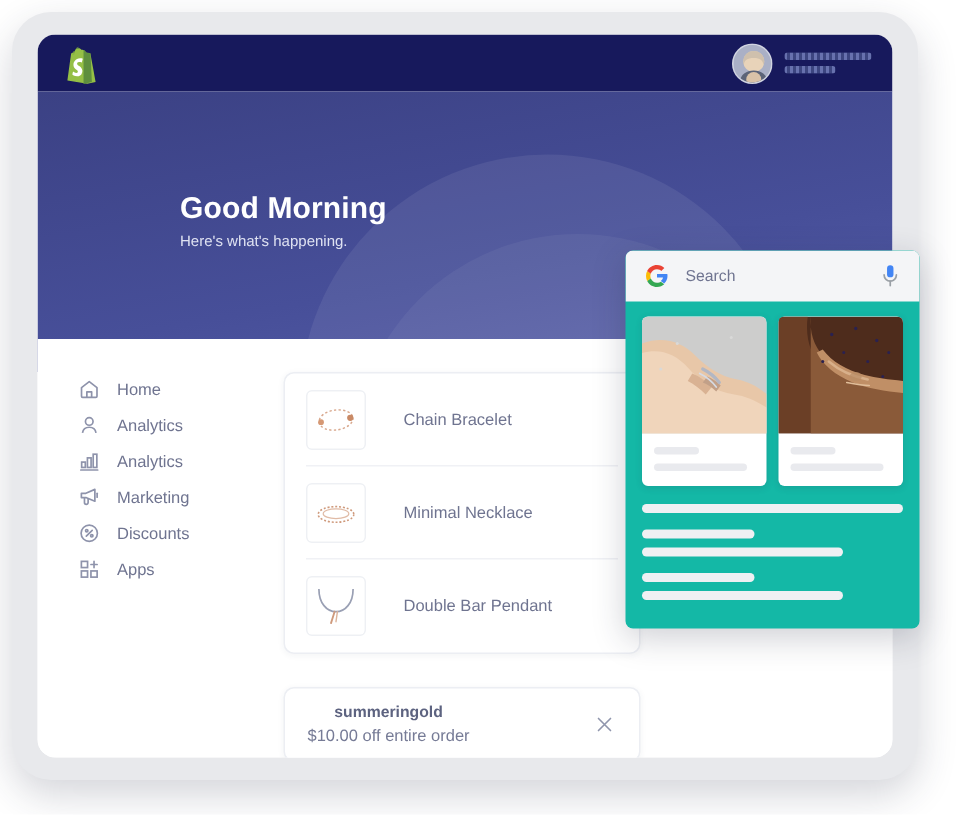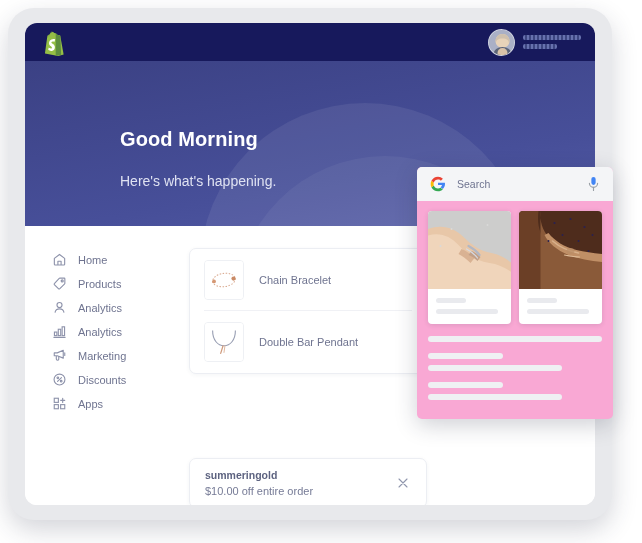--- a/index.html
+++ b/index.html
@@ -111,31 +111,32 @@
     top: 67px;
   }
   #greeting-title {
     color: #ffffff;
     font-size: 20px;
     font-weight: bold;
     letter-spacing: 0.1px;
   }
   #greeting-subtitle {
     color: #dfe2f2;
-    font-size: 14px;
-    margin-top: 22px;
+    font-size: 10px;
+    margin-top: 5px;
   }
 
   
   #content {
     position: absolute;
     left: 0; top: 203px;
     width: 100%;
     height: 279px;
     background: #ffffff;
+    text-align: center;
   }
 
   
   #sidebar {
     position: absolute;
     left: 27px;
     top: 22px;
     width: 118px;
     display: flex;
     flex-direction: column;
@@ -169,21 +170,21 @@
     width: 238px;
     background: #ffffff;
     border: 1px solid #eceef3;
     border-radius: 7px;
     box-shadow: 0 1px 4px rgba(45,50,80,0.05);
     padding: 0 14px;
   }
   .product-row {
     display: flex;
     align-items: center;
-    gap: 15px;
+    gap: 25px;
     height: 62px;
     border-bottom: 1px solid #f0f1f5;
     cursor: pointer;
   }
   .product-row:last-child { border-bottom: none; }
   .product-thumb {
     width: 40px; height: 40px;
     border: 1px solid #eef0f4;
     border-radius: 4px;
     background: #ffffff;
@@ -230,21 +231,21 @@
   }
   #discount-close svg { display: block; }
 
   
   #google-panel {
     position: absolute;
     left: 417px;
     top: 167px;
     width: 196px;
     height: 252px;
-    background: #f9a8d4;
+    background: #14b8a6;
     border-radius: 5px;
     box-shadow: 0 6px 22px rgba(35,40,65,0.22);
     overflow: hidden;
   }
   #google-searchbar {
     height: 34px;
     background: #f4f5f7;
     display: flex;
     align-items: center;
     padding: 0 13px;
@@ -343,29 +344,20 @@
           <span class="nav-icon">
             <svg viewBox="0 0 16 16" width="15" height="15" fill="none" stroke="currentColor" stroke-width="1.2" stroke-linejoin="round">
               <path d="M2.5 6.8 8 2.6l5.5 4.2v6.2a.8.8 0 0 1-.8.8H3.3a.8.8 0 0 1-.8-.8z"></path>
               <path d="M6.3 13.8v-4h3.4v4"></path>
             </svg>
           </span>
           <span class="nav-label">Home</span>
         </div>
 
 
-        <div class="nav-item">
-          <span class="nav-icon">
-            <svg viewBox="0 0 16 16" width="15" height="15" fill="none" stroke="currentColor" stroke-width="1.2" stroke-linejoin="round">
-              <path d="M8.2 2.3H13a.7.7 0 0 1 .7.7v4.8c0 .2-.1.4-.2.5l-5.4 5.4a.7.7 0 0 1-1 0L2.5 9.1a.7.7 0 0 1 0-1l5.2-5.6z"></path>
-              <circle cx="10.9" cy="5.2" r="1.1"></circle>
-            </svg>
-          </span>
-          <span class="nav-label">Products</span>
-        </div>
 
         <div class="nav-item">
           <span class="nav-icon">
             <svg viewBox="0 0 16 16" width="15" height="15" fill="none" stroke="currentColor" stroke-width="1.2" stroke-linejoin="round">
               <circle cx="8" cy="5.3" r="2.7"></circle>
               <path d="M3.2 13.4c.4-2.6 2.4-4 4.8-4s4.4 1.4 4.8 4"></path>
             </svg>
           </span>
           <span class="nav-label">Analytics</span>
         </div>
@@ -426,20 +418,30 @@
             <svg viewBox="0 0 40 40" width="38" height="38">
               <rect width="40" height="40" fill="#ffffff"></rect>
               <ellipse cx="20" cy="20" rx="12" ry="7" transform="rotate(-8 20 20)" fill="none" stroke="#d8a78c" stroke-width="1" stroke-dasharray="1.6 1.6"></ellipse>
               <circle cx="9.5" cy="21.5" r="2" fill="#d59874"></circle>
               <circle cx="30" cy="18.5" r="2.2" fill="#c98a66"></circle>
             </svg>
           </span>
           <span class="product-name">Chain Bracelet</span>
         </div>
 
+        <div class="product-row">
+          <span class="product-thumb">
+            <svg viewBox="0 0 40 40" width="38" height="38">
+              <rect width="40" height="40" fill="#ffffff"></rect>
+              <ellipse cx="20" cy="21" rx="12.5" ry="5.5" fill="none" stroke="#cf9a7c" stroke-width="1.1" stroke-dasharray="1.4 1.3"></ellipse>
+              <ellipse cx="20" cy="20.5" rx="9" ry="3.4" fill="none" stroke="#e0bba6" stroke-width="0.8"></ellipse>
+            </svg>
+          </span>
+          <span class="product-name">Minimal Necklace</span>
+        </div>
 
         <div class="product-row">
           <span class="product-thumb">
             <svg viewBox="0 0 40 40" width="38" height="38">
               <rect width="40" height="40" fill="#ffffff"></rect>
               <path d="M8 8c0 10 5.5 16 12 16s12-6 12-16" fill="none" stroke="#9aa0b4" stroke-width="1.2"></path>
               <path d="M19 24l-2.5 8" stroke="#cf9a7c" stroke-width="1.3" stroke-linecap="round"></path>
               <path d="M21 24l-1 7" stroke="#dcb49c" stroke-width="1" stroke-linecap="round"></path>
             </svg>
           </span>

